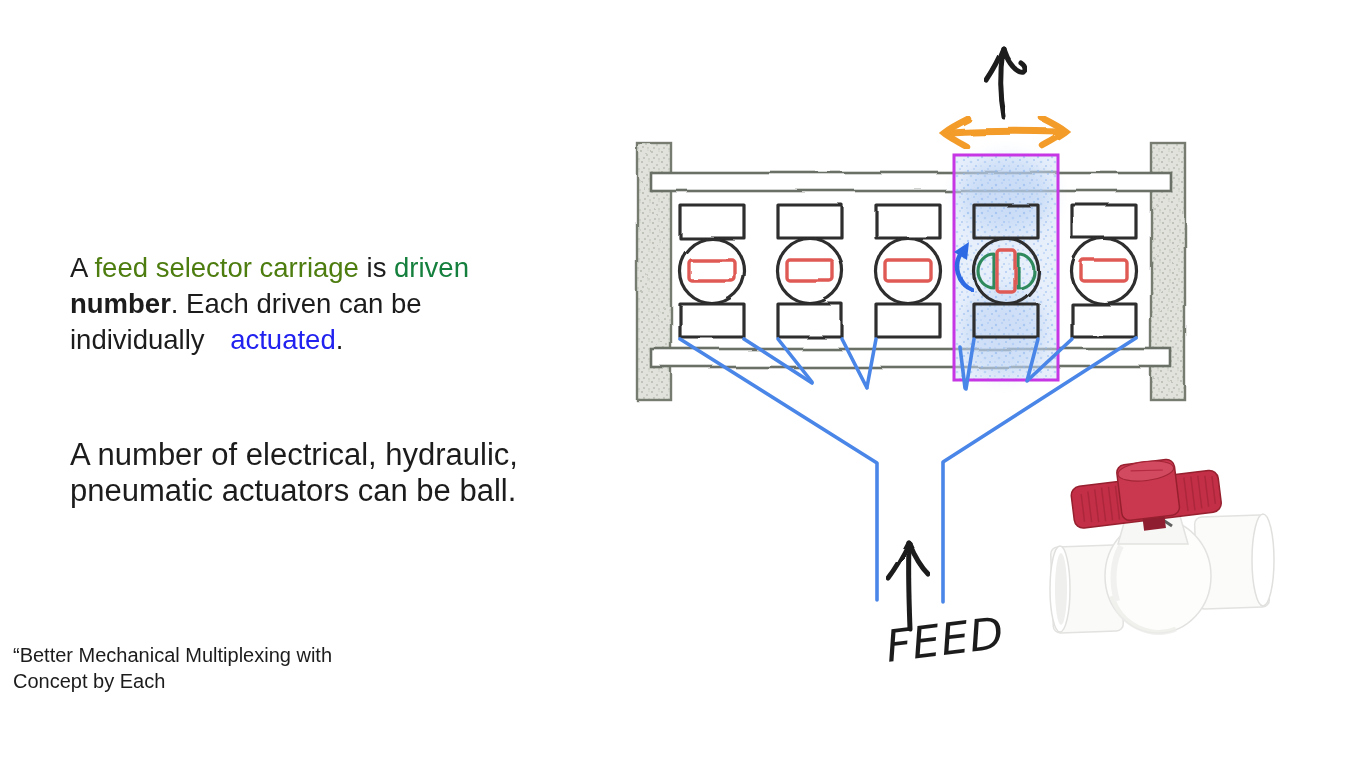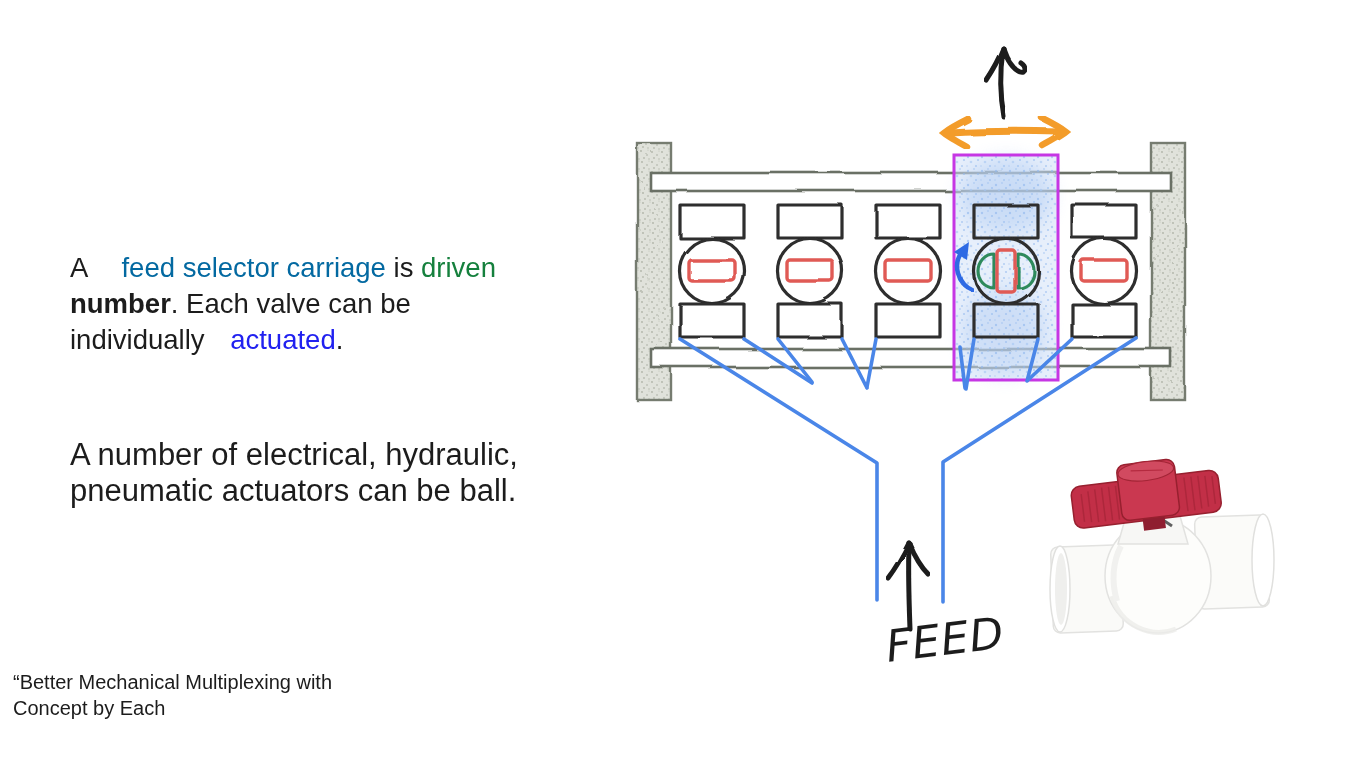--- a/index.html
+++ b/index.html
@@ -2,23 +2,23 @@
 <html><head>
 <meta charset="utf-8">
 <style>
   html,body{margin:0;padding:0;background:#ffffff;}
   #slide{position:relative;width:1365px;height:768px;background:#ffffff;overflow:hidden;
          font-family:"Liberation Sans","DejaVu Sans",sans-serif;}
   #diagram-svg{position:absolute;left:0;top:0;width:1365px;height:768px;}
   .textblock{position:absolute;color:#1c1c1c;}
   .p1{left:70px;top:250px;font-size:27.5px;line-height:36px;width:540px;}
   .p2{left:70px;top:437px;font-size:31px;line-height:36px;width:540px;}
-  .cap{left:13px;top:669px;font-size:20px;line-height:26px;width:420px;}
+  .cap{left:13px;top:642px;font-size:20px;line-height:26px;width:420px;}
   .line{white-space:pre-wrap;}
-  .purple{color:#0369a1;margin-left:27px;}
+  .purple{color:#4d7c0f;}
   .orange{color:#15803d;}
   .blue{color:#2121F0;margin-left:18px;}
   .bold{font-weight:700;}
 </style>
 </head>
 <body>
 
 <div id="slide">
 
   <svg id="diagram-svg" viewBox="0 0 1365 768" xmlns="http://www.w3.org/2000/svg">
@@ -175,21 +175,21 @@
         <rect x="1140" y="516" width="22" height="14" fill="#8f1e30"></rect>
         <rect x="1120" y="462" width="58" height="56" rx="8" fill="#ca3850" stroke="#97202f" stroke-width="1.5"></rect>
         <ellipse cx="1149" cy="471" rx="28" ry="9.5" fill="#d14a60" stroke="#a32536" stroke-width="1.2"></ellipse>
         <line x1="1134" y1="469" x2="1166" y2="472" stroke="#b42a3f" stroke-width="1.2"></line>
       </g>
     </g>
   </svg>
 
   <div class="textblock p1">
     <div class="line"><span>A </span><span class="purple">feed selector carriage</span><span> is </span><span class="orange">driven</span></div>
-    <div class="line"><span class="bold">number</span><span>. Each valve can be</span></div>
+    <div class="line"><span class="bold">number</span><span>. Each driven can be</span></div>
     <div class="line"><span>individually </span><span class="blue">actuated</span><span>.</span></div>
   </div>
 
   <div class="textblock p2">
     <div class="line">A number of electrical, hydraulic,</div>
     <div class="line">pneumatic actuators can be ball.</div>
   </div>
 
   <div class="textblock cap">
     <div class="line">“Better Mechanical Multiplexing with</div>

